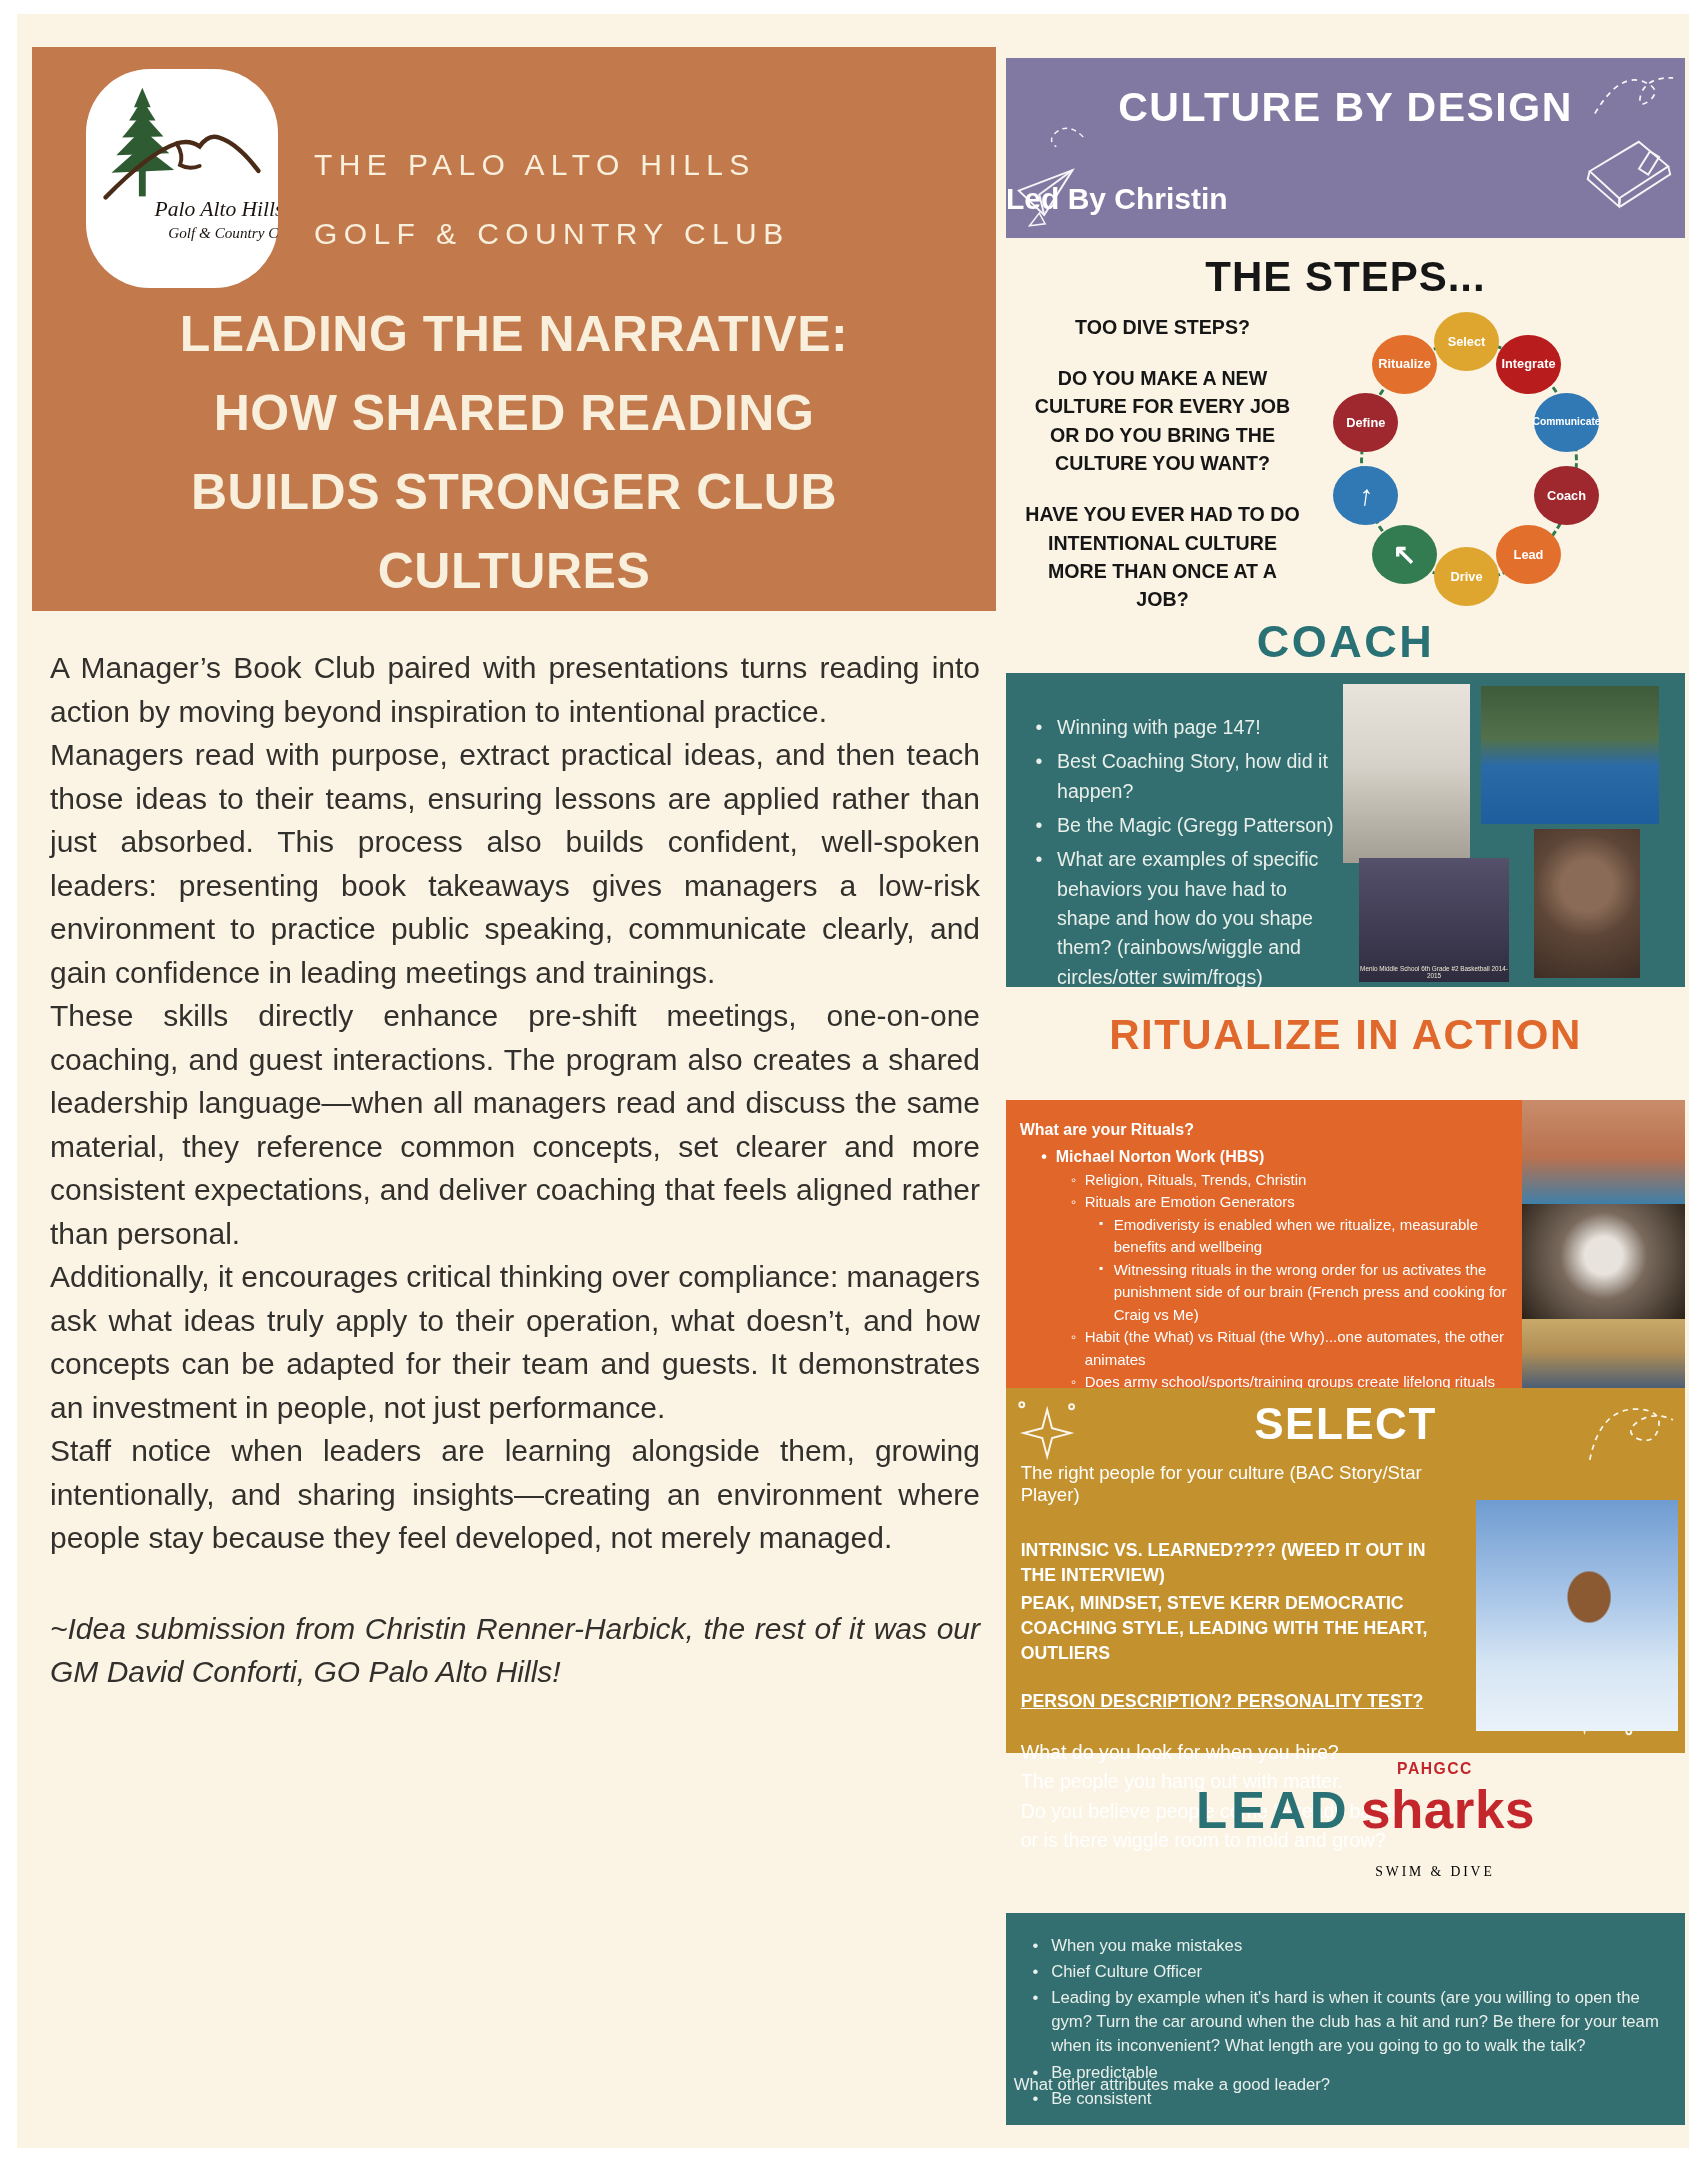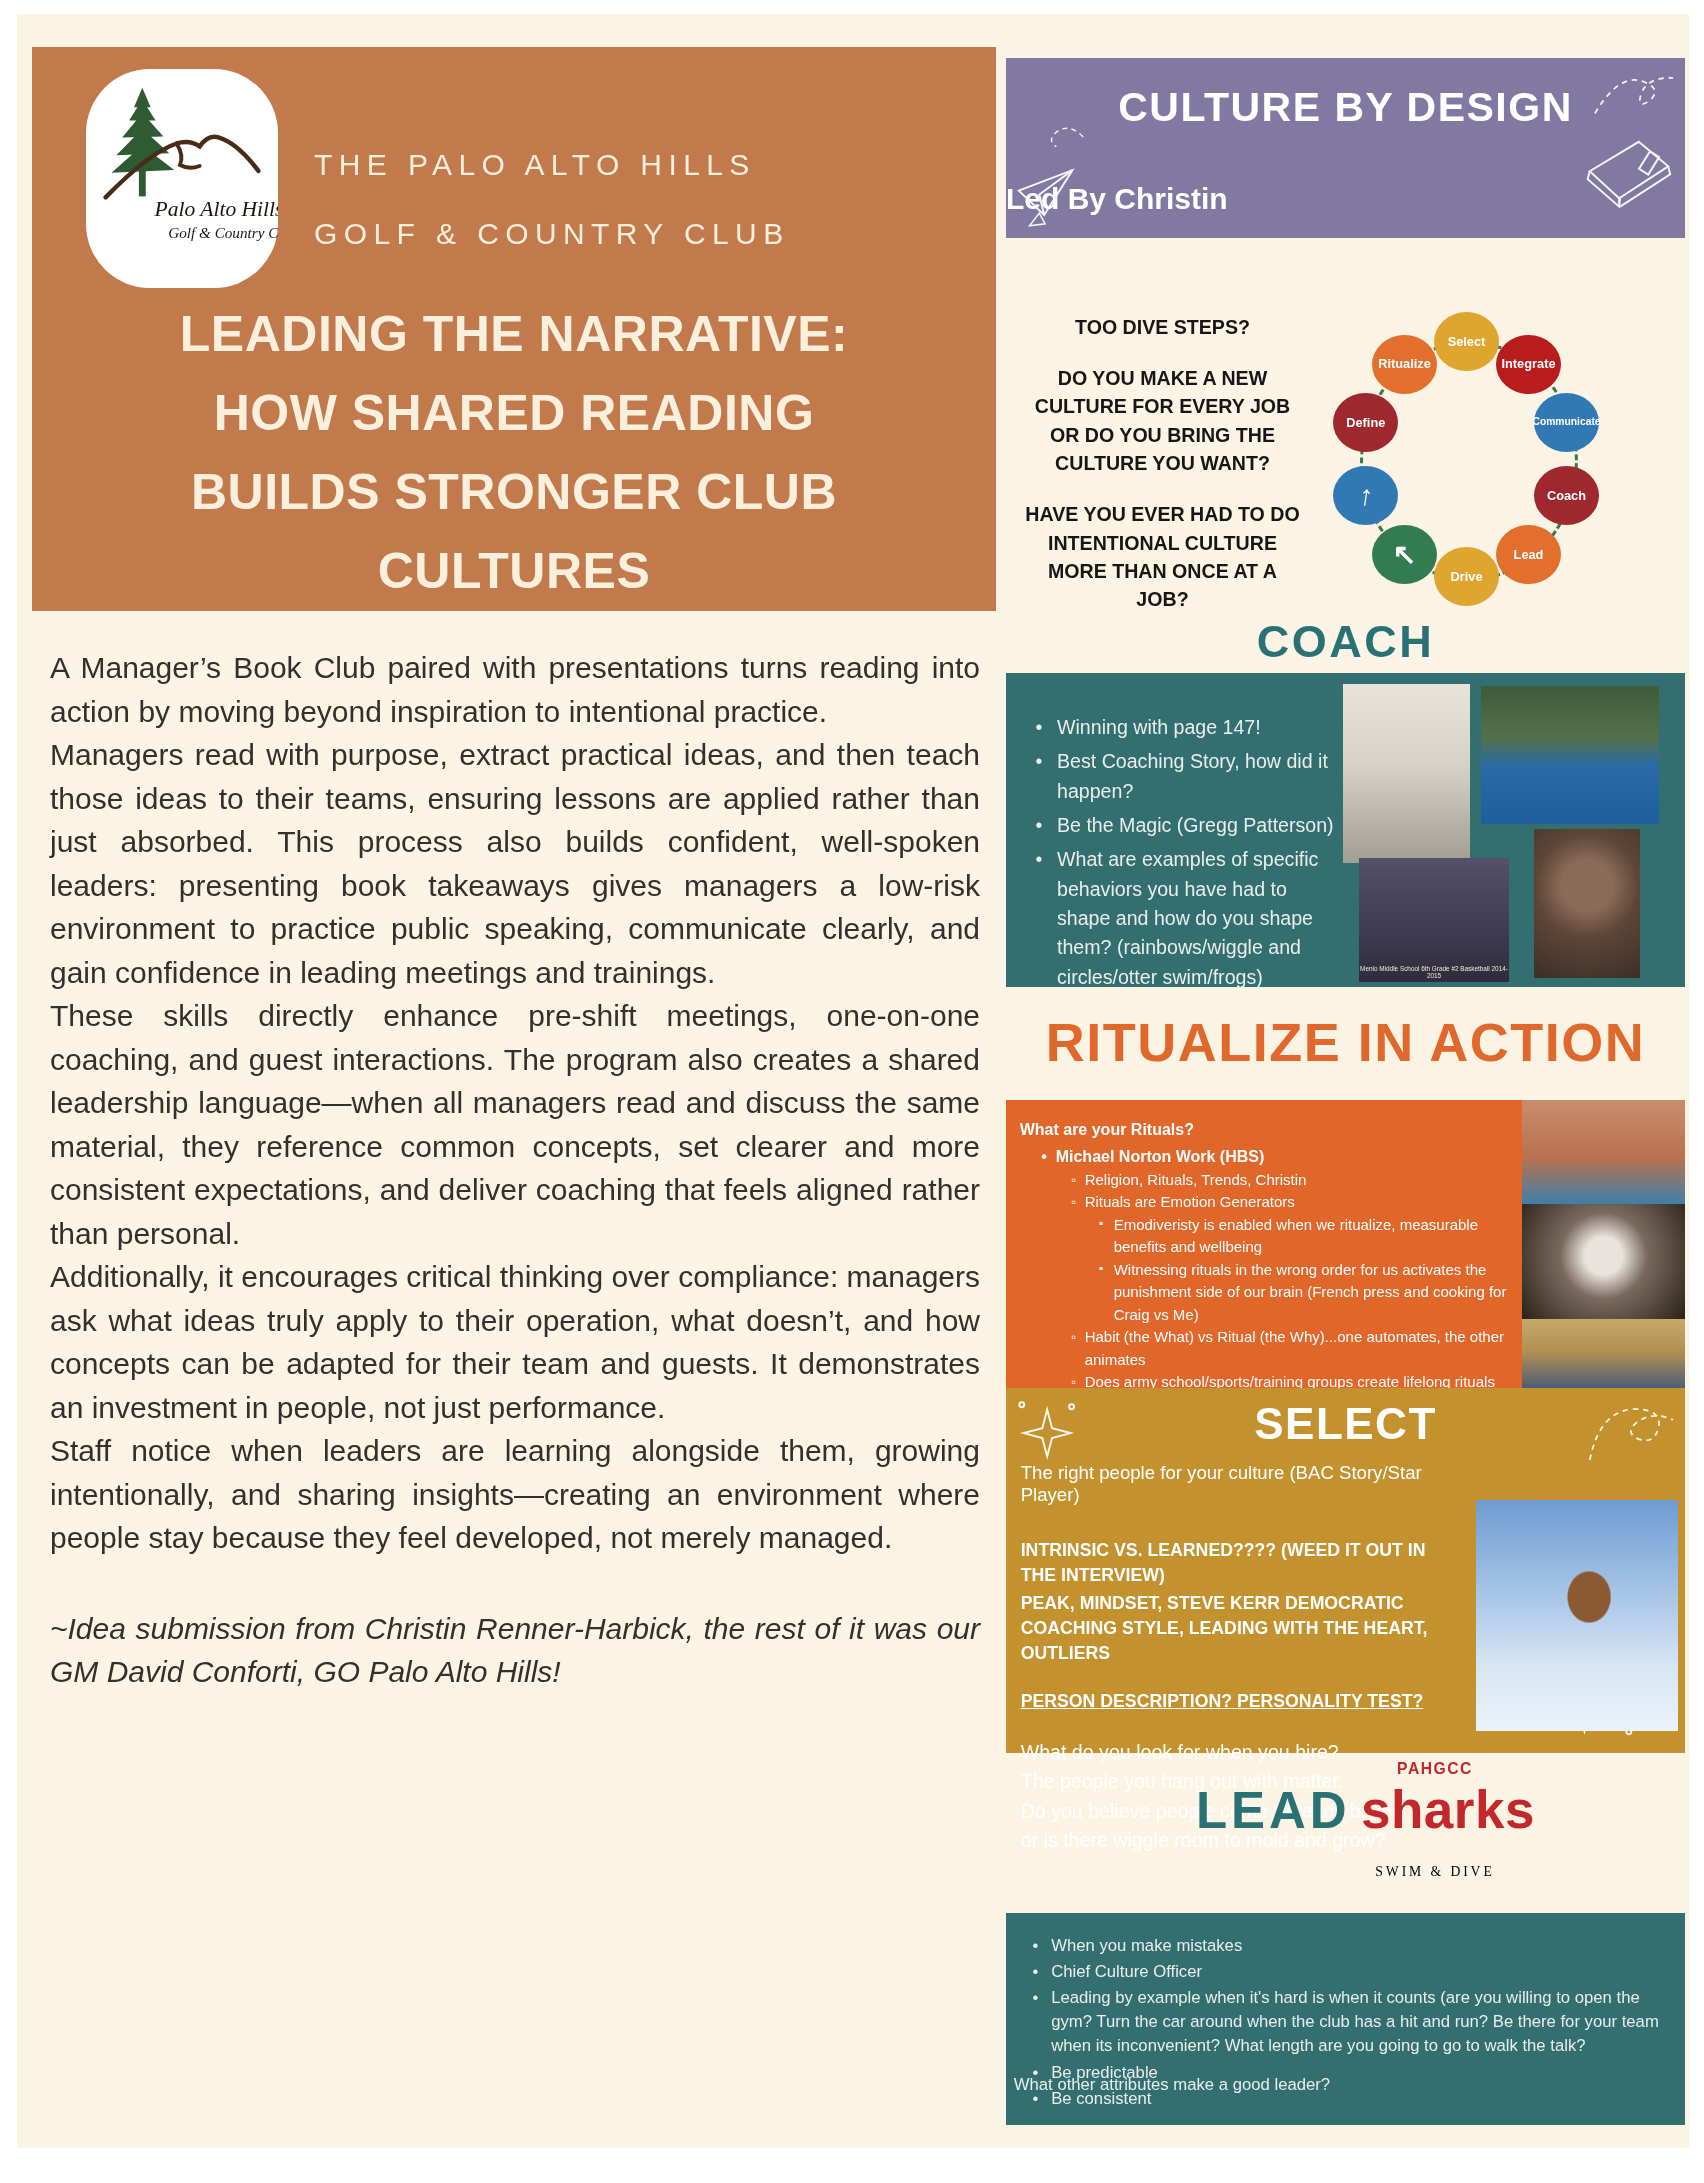--- a/index.html
+++ b/index.html
@@ -54,21 +54,21 @@
   .ph-kids{left:337px;top:10.8px;width:127px;height:179px;
            background:linear-gradient(180deg,#e8e4dc 0%,#d6d2c9 45%,#b9b5aa 75%,#a39e93 100%);}
   .ph-pool{left:475px;top:12.8px;width:178px;height:138px;
            background:linear-gradient(180deg,#3e5b3a 0%,#52714b 38%,#2a6aa6 58%,#1f5e9e 100%);}
   .ph-bball{left:353px;top:185px;width:150px;height:124px;
             background:linear-gradient(180deg,#55506b 0%,#3f3b52 60%,#2e2b3e 100%);}
   .ph-bball .caption{position:absolute;left:0;bottom:2.9px;width:100%;text-align:center;color:#f0ead2;font-size:6.4px;}
   .ph-girl{left:528px;top:156px;width:106px;height:149px;
            background:radial-gradient(circle at 50% 38%,#8a6b57 0 24%,#5e4637 48%,#3e2e26 100%);}
 
-  .rit-title{position:absolute;top:1011px;text-align:center;color:#e0682c;font-size:54px;font-weight:bold;letter-spacing:1.5px;}
+  .rit-title{position:absolute;top:1011px;text-align:center;color:#e0682c;font-size:42px;font-weight:bold;letter-spacing:1.5px;}
   .rit-block{position:absolute;top:1100px;height:288px;background:#e0662a;color:#ffffff;}
   .rit-text{position:absolute;left:13.7px;top:17.7px;width:495px;font-size:15px;line-height:1.5;}
   .rit-intro{margin:0 0 2.9px 0;font-weight:bold;font-size:16px;}
   .rit-item{position:relative;}
   .rit-item.lv1{padding-left:36px;font-weight:bold;font-size:16px;}
   .rit-item.lv1::before{content:"•";position:absolute;left:21.6px;}
   .rit-item.lv2{padding-left:65px;}
   .rit-item.lv2::before{content:"◦";position:absolute;left:51px;}
   .rit-item.lv3{padding-left:94px;}
   .rit-item.lv3::before{content:"▪";position:absolute;left:79px;font-size:11.8px;top:1px;}
@@ -164,20 +164,21 @@
         <polyline points="40,80 36,96 100,152 102,135"></polyline>
         <polyline points="200,70 204,86 102,152"></polyline>
         <polyline points="100,135 100,152"></polyline>
         <rect x="150" y="42" width="22" height="42" transform="rotate(32 161 63)"></rect>
       </g>
     </svg>
     <div class="cbd-title">CULTURE BY DESIGN</div>
     <div class="cbd-sub">Led By Christin</div>
   </div>
 
+  <div class="steps-title rcol">THE STEPS...</div>
   <div class="steps-questions">
     <p>TOO DIVE STEPS?</p>
     <p>DO YOU MAKE A NEW CULTURE FOR EVERY JOB OR DO YOU BRING THE CULTURE YOU WANT?</p>
     <p>HAVE YOU EVER HAD TO DO INTENTIONAL CULTURE MORE THAN ONCE AT A JOB?</p>
   </div>
 
   <div class="cycle">
     <div class="ring"></div>
     <div class="node n0" style="background: rgb(223, 166, 47);">
         <span>Select</span>

